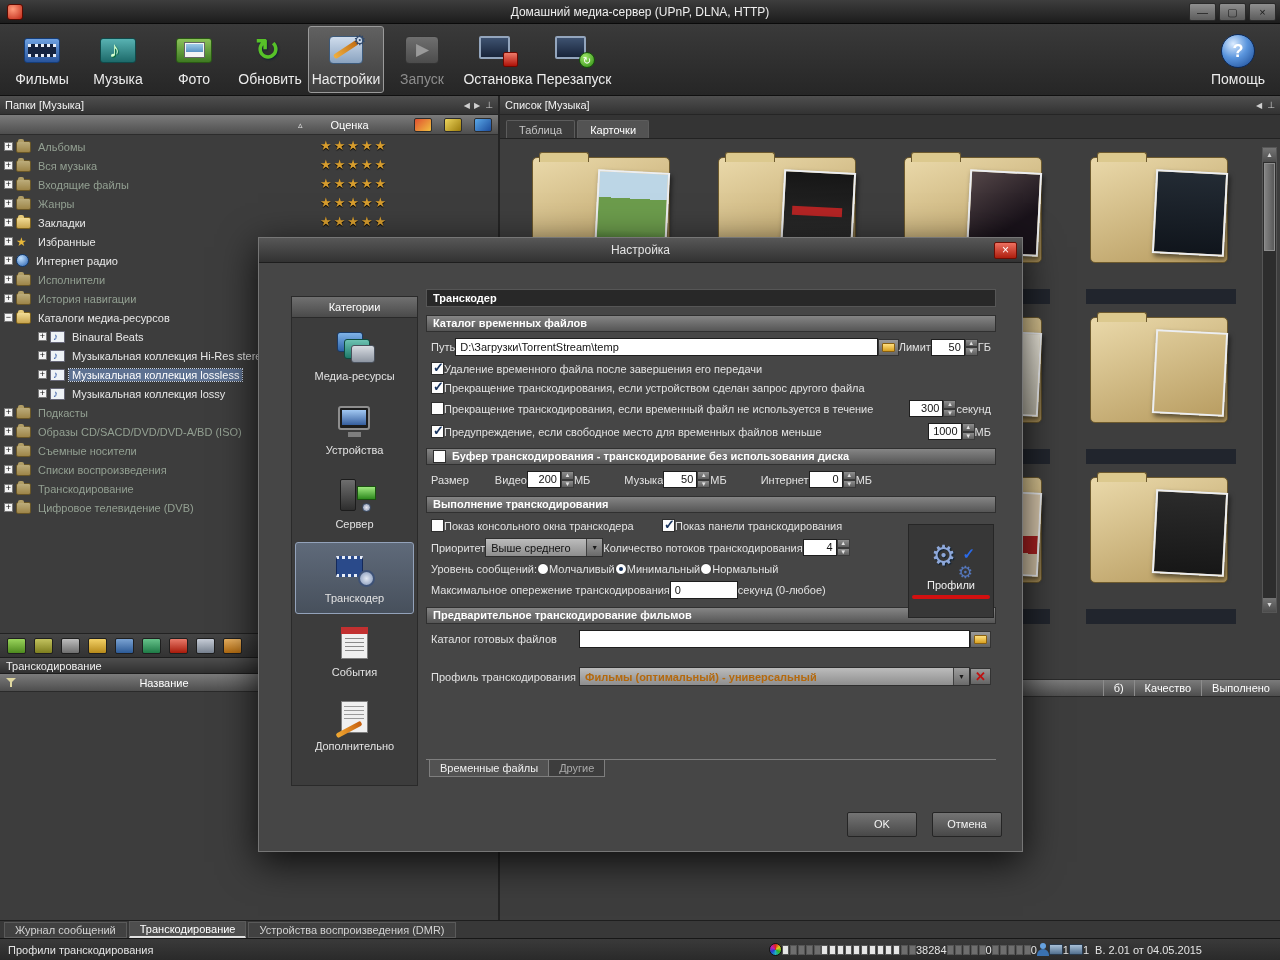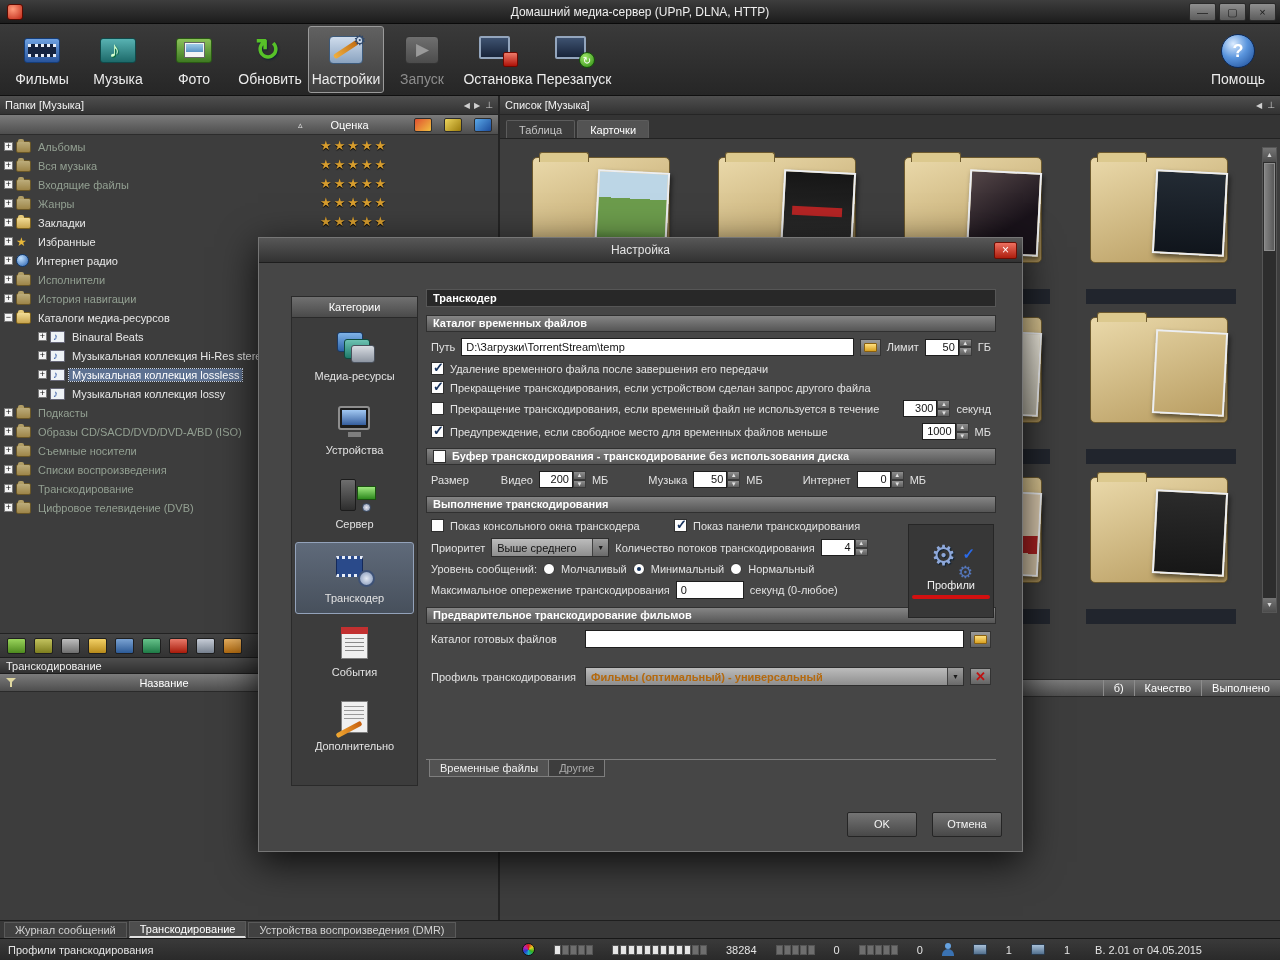--- a/index.html
+++ b/index.html
@@ -133,21 +133,21 @@
   .sbtn.down{position:absolute;bottom:0;left:0;right:0}
   .sthumb{position:absolute;left:1px;right:1px;top:15px;height:88px;background:linear-gradient(90deg,#828282,#5a5a5a);border:1px solid #8e8e8e}
   .tblhead{height:18px;flex:none;background:linear-gradient(#7b7b7b,#4e4e4e);border-top:1px solid #2a2a2a;border-bottom:1px solid #2a2a2a;display:flex;align-items:center;justify-content:flex-end;color:#fff}
   .tblcell{padding:0 10px;border-left:1px solid #8c8c8c;height:100%;display:flex;align-items:center;justify-content:center}
   .tblbody{flex:1;background:#3d3d3d}
 
   
   .btabs{height:18px;flex:none;background:#383838;border-top:1px solid #1e1e1e;display:flex;align-items:center;gap:2px;padding-left:4px}
   .btab{padding:1px 10px;background:#414141;border:1px solid #5a5a5a;color:#d2d2d2}
   .btab.active{background:#4e4e4e;color:#fff;border-bottom:2px solid #e0e0e0}
-  .statusbar{height:22px;flex:none;background:linear-gradient(#3a3a3a,#2a2a2a);border-top:1px solid #171717;display:flex;align-items:center;gap:19px;padding:0 8px;color:#e4e4e4}
+  .statusbar{height:22px;flex:none;background:linear-gradient(#3a3a3a,#2a2a2a);border-top:1px solid #171717;display:flex;align-items:center;gap:0;padding:0 8px;color:#e4e4e4}
   .wheel{width:13px;height:13px;border-radius:50%;background:conic-gradient(#e02020,#e0d020,#30b020,#20b0c0,#2040d0,#c020b0,#e02020);border:1px solid #111}
   .seg{display:flex;gap:1px}
   .seg i{width:7px;height:10px;border:1px solid #555;background:#e6e6e6}
   .seg i.g{background:#6e6e6e}
   .usericon{width:12px;height:13px;position:relative}
   .usericon::before{content:'';position:absolute;left:3px;top:0;width:6px;height:6px;border-radius:50%;background:#66a2e0}
   .usericon::after{content:'';position:absolute;left:0;top:6px;width:12px;height:7px;border-radius:6px 6px 0 0;background:#3a72b2}
   .pcicon{width:14px;height:11px;background:linear-gradient(#a8c0d8,#52708e);border:1px solid #2a3a4c;border-radius:1px}
   .verstext{margin-left:6px;margin-right:70px}
   .sb-left{margin-right:auto}
@@ -176,21 +176,21 @@
   .ci-events .a{left:8px;top:0;width:27px;height:32px;background:#f0f0f0;border:1px solid #7e7e7e}
   .ci-events .b{left:8px;top:0;width:27px;height:7px;background:#c23030}
   .ci-events .c{left:12px;top:11px;width:19px;height:16px;background:repeating-linear-gradient(#8a8a8a 0 1px,transparent 1px 4px)}
   .ci-extra .a{left:8px;top:0;width:27px;height:32px;background:#f0f0f0;border:1px solid #7e7e7e}
   .ci-extra .b{left:11px;top:5px;width:20px;height:14px;background:repeating-linear-gradient(#9a9a9a 0 1px,transparent 1px 4px)}
   .ci-extra .c{left:2px;bottom:3px;width:28px;height:5px;background:linear-gradient(90deg,#f2aa32,#c65e0e);border-radius:2px;transform:rotate(-28deg)}
 
   .content{position:absolute;left:167px;top:51px;width:570px;height:502px}
   .pagetitle{height:18px;background:#282828;border:1px solid #565656;color:#fff;font-weight:bold;line-height:16px;padding-left:6px}
   .grouphead{height:17px;background:linear-gradient(#858585,#555);border:1px solid #303030;color:#fff;line-height:15px;padding-left:6px;margin-top:8px;display:flex;align-items:center;gap:6px;font-weight:bold}
-  .frow{display:flex;align-items:center;margin-top:6px;padding:0 5px;gap:6px;color:#e2e2e2}
+  .frow{display:flex;align-items:center;margin-top:6px;padding:0 5px;color:#e2e2e2}
   .tinput{background:#fff;color:#131313;border:1px solid #1e1e1e;height:18px;display:flex;align-items:center;padding:0 4px;white-space:nowrap;overflow:hidden}
   .grow{flex:1}
   .cb{width:13px;height:13px;background:#fdfdfd;border:1px solid #2e2e2e;position:relative;flex:none}
   .cb.on::after{content:'✓';position:absolute;left:1px;top:-3px;font-size:13px;font-weight:bold;color:#17335e}
   .rd{width:12px;height:12px;border-radius:50%;background:#fdfdfd;border:1px solid #2e2e2e;position:relative;flex:none}
   .rd.on::after{content:'';position:absolute;left:3px;top:3px;width:4px;height:4px;border-radius:50%;background:#12305c}
   .spin{display:flex;height:17px;flex:none}
   .spinval{background:#fff;color:#131313;border:1px solid #1e1e1e;width:34px;text-align:right;padding:0 3px;line-height:15px}
   .spinbtns{width:13px;display:flex;flex-direction:column}
   .spinbtns i{flex:1;background:linear-gradient(#8e8e8e,#5e5e5e);border:1px solid #3a3a3a;font-style:normal;font-size:6px;color:#e2e2e2;text-align:center;line-height:6px}

